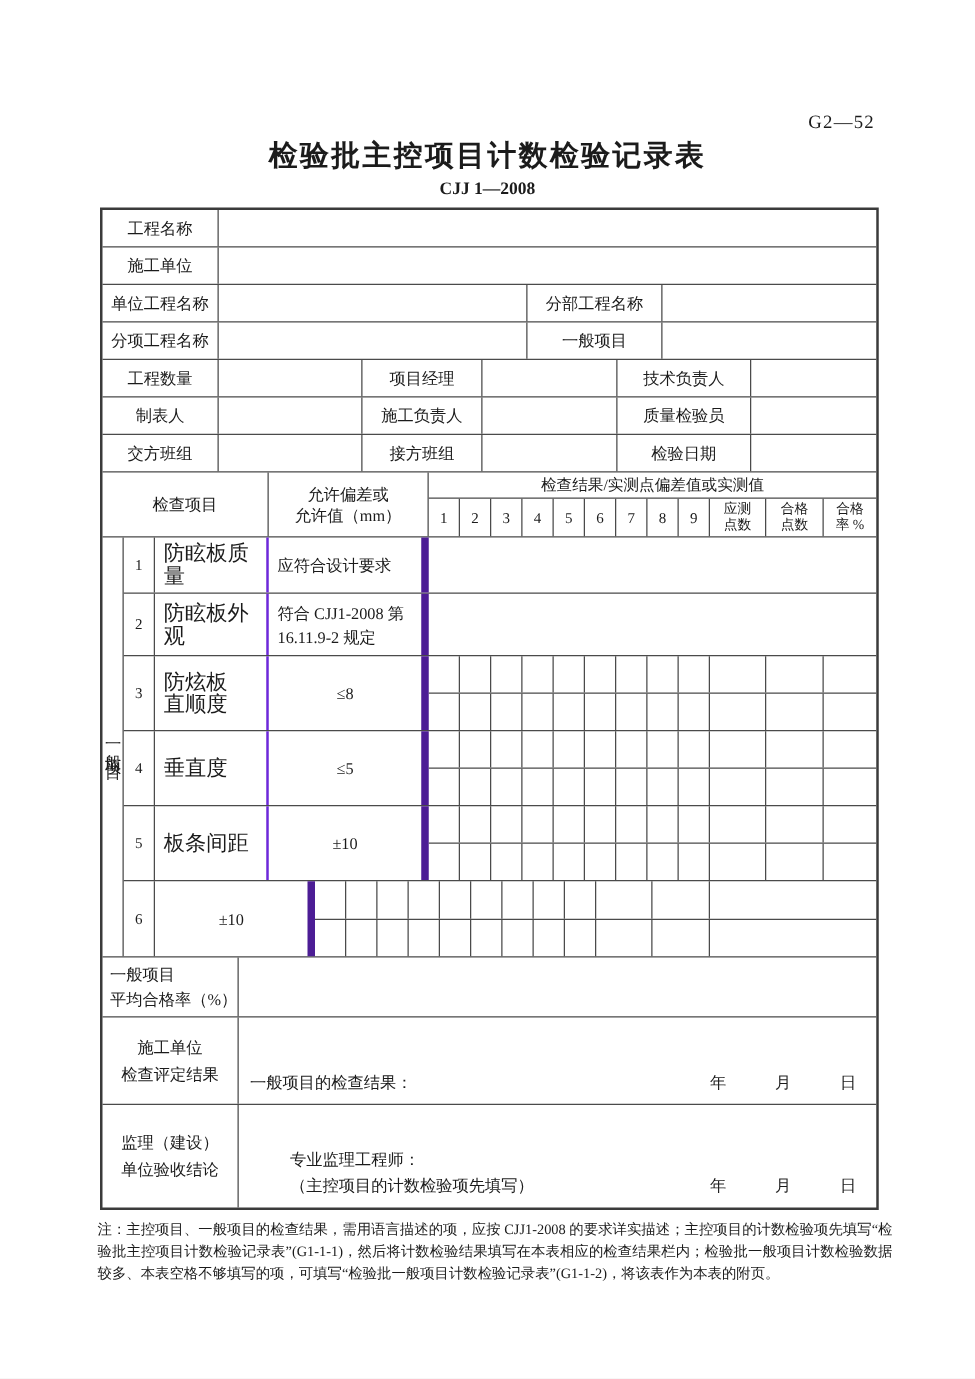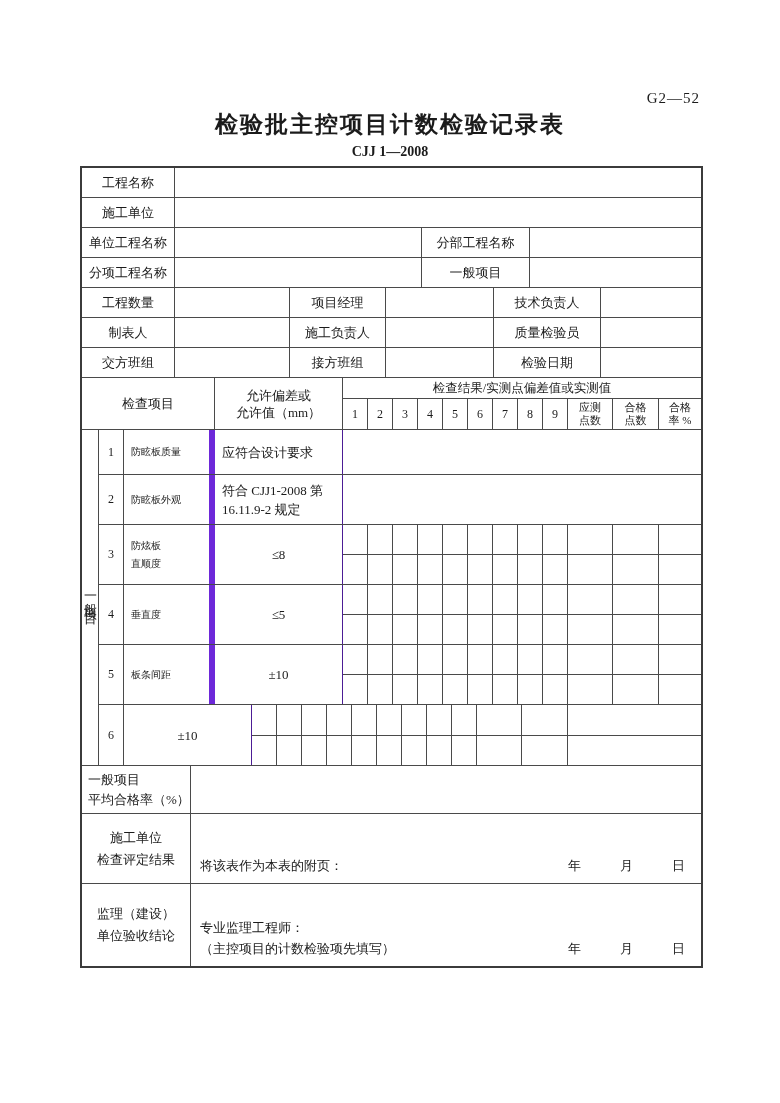--- a/index.html
+++ b/index.html
@@ -46,36 +46,36 @@
 
   
   .items { display:flex; border-bottom:1px solid #4a4a4a; }
   .vcat { width:17px; border-right:1px solid #4a4a4a; display:flex; align-items:center; justify-content:center;
           writing-mode:vertical-rl; text-orientation:upright; font-size:13px; letter-spacing:5px; }
   .item-rows { flex:1; display:flex; flex-direction:column; }
   .item-row { display:flex; border-bottom:1px solid #4a4a4a; }
   .item-row:last-child { border-bottom:none; }
   .h45 { height:45px; } .h50 { height:50px; } .h60 { height:60px; }
   .num-cell { width:25px; display:flex; align-items:center; justify-content:center; font-size:12px; border-right:1px solid #4a4a4a; }
-  .name-cell { width:91px; display:flex; align-items:center; padding-left:7px; font-size:10px; line-height:18px; border-right:6px solid #6d28d9; white-space:pre-line; }
-  .allow-cell { width:128px; display:flex; align-items:center; font-size:13px; line-height:19px; border-right:1px solid #4c1d95; white-space:pre-line; }
+  .name-cell { width:91px; display:flex; align-items:center; padding-left:7px; font-size:17px; line-height:18px; border-right:2px solid #6d28d9; white-space:pre-line; }
+  .allow-cell { width:128px; display:flex; align-items:center; font-size:13px; line-height:19px; border-right:6px solid #4c1d95; white-space:pre-line; }
   .meas-merged { flex:1; }
   .meas-split { flex:1; display:flex; flex-direction:column; }
   .subrow { flex:1; display:flex; }
   .subrow.top { border-bottom:1px solid #4a4a4a; }
   .mcell { border-right:1px solid #4a4a4a; }
   .mcell.last { flex:1; border-right:none; }
 
   
   .rate-row { display:flex; height:48px; border-bottom:1px solid #4a4a4a; }
   .rate-label { width:109px; display:flex; align-items:center; padding-left:6px; font-size:13px; line-height:20px; border-right:1px solid #4a4a4a; white-space:pre-line; }
   .rate-value { flex:1; }
 
   .sig-section { display:flex; border-bottom:1px solid #4a4a4a; }
-  .sig-section:last-child { border-bottom:none; }
+  .sig-section:last-child { border-bottom:none;gap:32px; }
   .sig-h70 { height:70px; } .sig-h82 { height:82px; }
   .sig-label { width:109px; display:flex; align-items:center; justify-content:center; text-align:center; font-size:13px; line-height:22px; border-right:1px solid #4a4a4a; white-space:pre-line; }
   .sig-content { flex:1; display:flex; flex-direction:column; justify-content:flex-end; padding:0 16px 7px 9px; }
   .sig-line { display:flex; justify-content:space-between; align-items:flex-end; font-size:13px; line-height:21px; }
   .date-label { font-size:13px; }
 
   .note { margin:8px 0 0 78px; width:636px; font-size:11.5px; line-height:17.5px; text-align:justify; }
 </style>
 </head>
 <body>
@@ -331,21 +331,21 @@
       <div class="rate-label">一般项目
 平均合格率（%）</div>
       <div class="rate-value"></div>
     </div>
 
     <div class="sig-section sig-h70">
       <div class="sig-label">施工单位
 检查评定结果</div>
       <div class="sig-content">
         <div class="sig-line">
-          <span>将该表作为本表的附页：</span>
+          <span>一般项目的检查结果：</span>
           <span class="date-label">年　　　月　　　日</span>
         </div>
       </div>
     </div>
 
     <div class="sig-section sig-h82">
       <div class="sig-label">监理（建设）
 单位验收结论</div>
       <div class="sig-content">
         <div class="sig-line">
@@ -353,14 +353,15 @@
         </div>
         <div class="sig-line">
           <span>（主控项目的计数检验项先填写）</span>
           <span class="date-label">年　　　月　　　日</span>
         </div>
       </div>
     </div>
 
   </div>
 
+  <div class="note">注：主控项目、一般项目的检查结果，需用语言描述的项，应按 CJJ1-2008 的要求详实描述；主控项目的计数检验项先填写“检验批主控项目计数检验记录表”(G1-1-1)，然后将计数检验结果填写在本表相应的检查结果栏内；检验批一般项目计数检验数据较多、本表空格不够填写的项，可填写“检验批一般项目计数检验记录表”(G1-1-2)，将该表作为本表的附页。</div>
 
 </div>
 
 </body></html>

